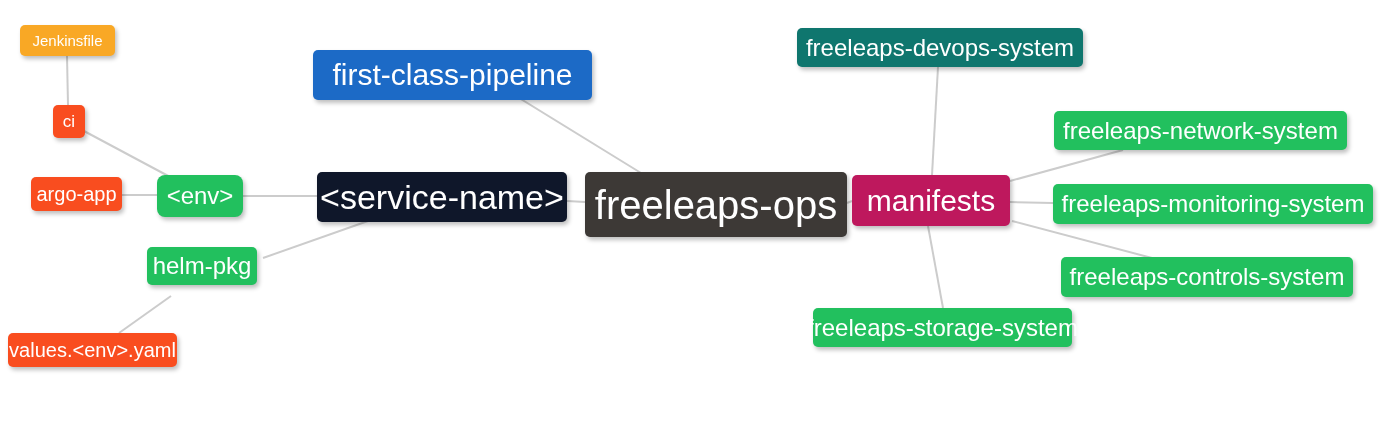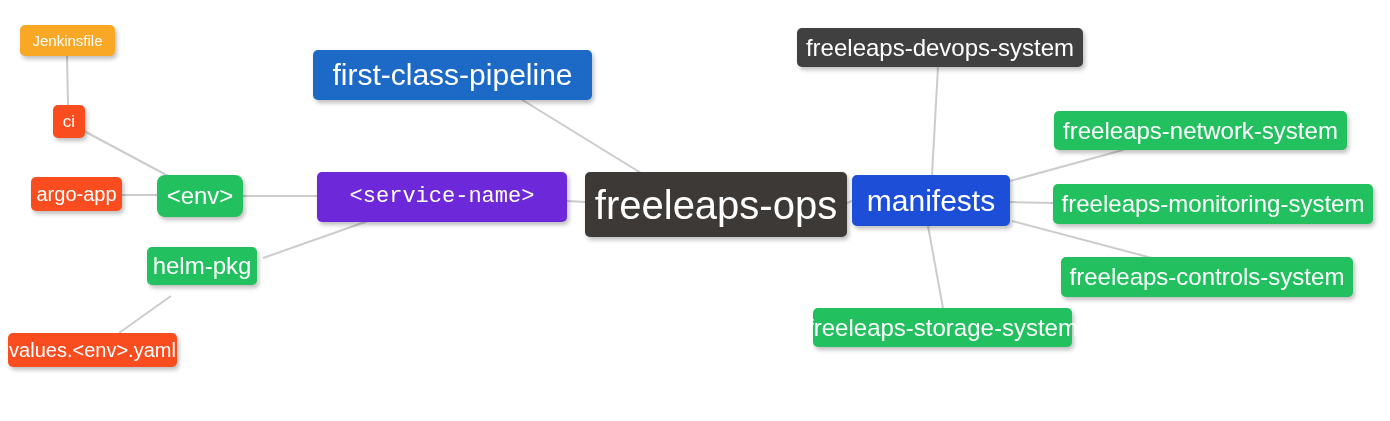--- a/index.html
+++ b/index.html
@@ -58,21 +58,21 @@
       <line x1="928" y1="226" x2="943" y2="308" stroke="#cccccc" stroke-width="2"></line>
     </svg>
 
 <div class="node" style="left: 20px; top: 25px; width: 95px; height: 31px; font-size: 15px; background: rgb(249, 168, 37); color: rgb(255, 255, 255);">Jenkinsfile</div>
     <div class="node" style="left: 53px; top: 105px; width: 32px; height: 33px; font-size: 17px; background: rgb(249, 77, 31); color: rgb(255, 255, 255);">ci</div>
     <div class="node" style="left: 31px; top: 177px; width: 91px; height: 34px; font-size: 20px; background: rgb(249, 77, 31); color: rgb(255, 255, 255);">argo-app</div>
     <div class="node" style="left: 157px; top: 175px; width: 86px; height: 42px; font-size: 24px; background: rgb(34, 192, 94); color: rgb(255, 255, 255); border-radius: 8px;">&lt;env&gt;</div>
     <div class="node" style="left: 147px; top: 247px; width: 110px; height: 38px; font-size: 24px; background: rgb(34, 192, 94); color: rgb(255, 255, 255); text-align: center;">helm-pkg</div>
     <div class="node" style="left: 8px; top: 333px; width: 169px; height: 34px; font-size: 20px; background: rgb(249, 77, 31); color: rgb(255, 255, 255);">values.&lt;env&gt;.yaml</div>
     <div class="node" style="left: 313px; top: 38px; width: 279px; height: 50px; font-size: 30px; background: rgb(28, 106, 198); color: rgb(255, 255, 255); margin-top: 12px;">first-class-pipeline</div>
-    <div class="node" style="left: 317px; top: 172px; width: 250px; height: 50px; font-size: 22px; background: #6d28d9; color: rgb(255, 255, 255); font-family: Liberation Mono, monospace;">&lt;service-name&gt;</div>
+    <div class="node" style="left: 317px; top: 172px; width: 250px; height: 50px; font-size: 34px; background: #0f172a; color: rgb(255, 255, 255);">&lt;service-name&gt;</div>
     <div class="node" style="left: 585px; top: 172px; width: 262px; height: 65px; font-size: 40px; background: rgb(61, 57, 54); color: rgb(255, 255, 255);">freeleaps-ops</div>
-    <div class="node" style="left: 852px; top: 175px; width: 158px; height: 51px; font-size: 30px; background: #1d4ed8; color: rgb(255, 255, 255);">manifests</div>
-    <div class="node" style="left: 797px; top: 28px; width: 286px; height: 39px; font-size: 24px; background: #404040; color: rgb(255, 255, 255);">freeleaps-devops-system</div>
+    <div class="node" style="left: 852px; top: 175px; width: 158px; height: 51px; font-size: 30px; background: #be185d; color: rgb(255, 255, 255);">manifests</div>
+    <div class="node" style="left: 797px; top: 28px; width: 286px; height: 39px; font-size: 24px; background: #0f766e; color: rgb(255, 255, 255);">freeleaps-devops-system</div>
     <div class="node" style="left: 1054px; top: 111px; width: 293px; height: 39px; font-size: 24px; background: rgb(34, 192, 94); color: rgb(255, 255, 255);">freeleaps-network-system</div>
     <div class="node" style="left: 1053px; top: 184px; width: 320px; height: 40px; font-size: 24px; background: rgb(34, 192, 94); color: rgb(255, 255, 255);">freeleaps-monitoring-system</div>
     <div class="node" style="left: 1061px; top: 257px; width: 292px; height: 40px; font-size: 24px; background: rgb(34, 192, 94); color: rgb(255, 255, 255);">freeleaps-controls-system</div>
     <div class="node" style="left: 813px; top: 308px; width: 259px; height: 39px; font-size: 24px; background: rgb(34, 192, 94); color: rgb(255, 255, 255);">freeleaps-storage-system</div>
   </div>
 
 </body></html>

